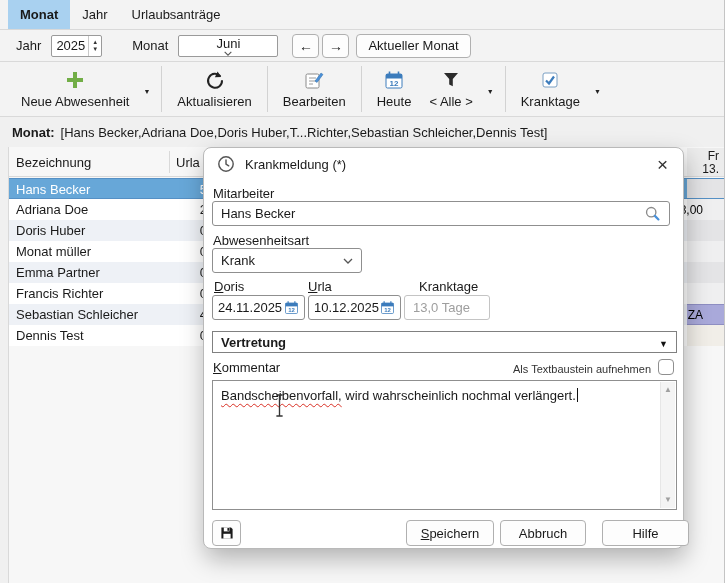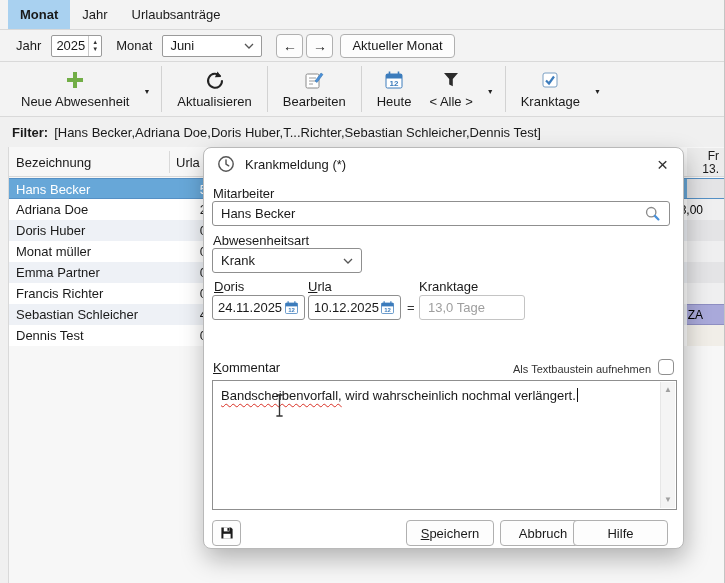--- a/index.html
+++ b/index.html
@@ -11,27 +11,27 @@
   
   .tabbar{position:absolute;left:0;top:0;width:100%;height:30px;background:#f3f3f3;
           border-bottom:1px solid #d9d9d9;display:flex;align-items:stretch;padding-left:8px;}
   .tab{display:flex;align-items:center;padding:0 12px;cursor:default;}
   .tab.active{background:var(--tab-active-bg,#a9d1f0);font-weight:bold;}
 
   
   .controls{position:absolute;left:0;top:30px;width:100%;height:32px;background:#f3f3f3;
             border-bottom:1px solid #d9d9d9;display:flex;align-items:center;padding-left:16px;}
   .ctl-label{margin-right:10px;}
-  .spinbox{display:flex;align-items:stretch;border:1px solid #9a9a9a;background:#fff;height:22px;border-radius:2px;margin-right:14px;}
+  .spinbox{display:flex;align-items:stretch;border:1px solid #9a9a9a;background:#fff;height:22px;border-radius:2px;margin-right:30px;}
   .spin-value{padding:2px 3px 0 4px;width:36px;text-align:right;}
   .spin-arrows{display:flex;flex-direction:column;justify-content:center;border-left:1px solid #c9c9c9;padding:0 3px;}
   .spin-up:after{content:"▲";font-size:6px;color:#333;display:block;line-height:7px;}
   .spin-down:after{content:"▼";font-size:6px;color:#333;display:block;line-height:7px;}
   .combobox{display:flex;justify-content:space-between;align-items:center;border:1px solid #9a9a9a;
-            background:#fff;height:22px;width:100px;padding:0 7px;border-radius:2px;margin-right:14px;}
+            background:#fff;height:22px;width:100px;padding:0 7px;border-radius:2px;margin-right:14px;flex-direction:column;}
   .chev{width:10px;height:6px;}
   .nav-btn{width:27px;height:24px;border:1px solid #b0b0b0;border-radius:4px;background:#fdfdfd;
            font-weight:bold;display:flex;align-items:center;justify-content:center;font-size:14px;margin-right:3px;}
   .btn{border:1px solid #b0b0b0;border-radius:4px;background:#fdfdfd;height:24px;padding:0 11px;
        display:flex;align-items:center;justify-content:center;}
   .btn.current-month{margin-left:4px;}
 
   
   .toolbar{position:absolute;left:0;top:62px;width:100%;height:55px;background:#f3f3f3;
            border-bottom:1px solid #d9d9d9;display:flex;align-items:center;padding-left:12px;}
@@ -178,21 +178,21 @@
       <svg class="ticon" viewBox="0 0 20 20">
           <rect x="3" y="3" width="14" height="14" rx="2" fill="#fff" stroke="#7aa0c4"></rect>
           <path d="M6 10.5l3 3 5-7" stroke="var(--icon-blue,#3c7cbc)" stroke-width="2.2" fill="none"></path>
         </svg>
       <span>Kranktage</span>
     </div>
     <span class="drop"></span>
   </div>
 
   <div class="filterbar">
-    <span class="filter-label">Filter:</span>
+    <span class="filter-label">Monat:</span>
     <span>[Hans Becker,Adriana Doe,Doris Huber,T...Richter,Sebastian Schleicher,Dennis Test]</span>
   </div>
 
   <div class="tablearea">
     <div class="thead">
       <span class="th-name">Bezeichnung</span>
       <span class="th-sep"></span>
       <span class="th-vac">Urla</span>
       <div class="th-day">
         <div>Fr</div>
@@ -285,24 +285,28 @@
     <div class="field" style="left:104px;top:147px;width:93px;padding:0 5px">
       <span>10.12.2025</span>
       <svg class="icon-right" width="15" height="15" viewBox="0 0 20 20">
           <rect x="2" y="4" width="16" height="14" rx="1.5" fill="#fff" stroke="var(--icon-blue,#3c7cbc)"></rect>
           <rect x="2" y="4" width="16" height="4.5" fill="var(--icon-blue,#3c7cbc)"></rect>
           <path d="M5.5 1.5v3M14.5 1.5v3" stroke="var(--icon-blue,#3c7cbc)" stroke-width="1.6"></path>
           <text x="10" y="15.5" font-size="8" fill="var(--icon-blue,#3c7cbc)" text-anchor="middle" font-weight="bold" font-family="Liberation Sans,sans-serif">12</text>
         </svg>
     </div>
     <div class="equals" style="left:203px;top:152px">=</div>
-    <div class="field disabled" style="left:215px;top:147px;width:106px">
+    <div class="field disabled" style="left:200px;top:147px;width:86px">
       <span>13,0 Tage</span>
     </div>
 
+    <div class="vertretung">
+      <span>Vertretung</span>
+      <span class="varrow"></span>
+    </div>
 
     <div class="dlg-label ak" style="left:9px;top:212px">Kommentar</div>
     <div class="small-label" style="right:32px;top:215px">Als Textbaustein aufnehmen</div>
     <div class="checkbox" style="right:9px;top:211px"></div>
 
     <div class="ta">
       <div class="ta-text"><span class="misspelled">Bandscheibenvorfall,</span><span> wird wahrscheinlich nochmal verlängert.</span><span class="caret"></span></div>
       <div class="ta-scroll">
         <span class="sarrow up">▲</span>
         <span class="sarrow down">▼</span>
@@ -320,18 +324,18 @@
           <rect x="10.5" y="3.8" width="2" height="3.4" fill="#1b1b1b"></rect>
           <rect x="5.5" y="11" width="9" height="6" fill="#fff"></rect>
         </svg>
     </div>
     <div class="dbtn" style="left:296px;width:86px">
         <span>Abbruch</span>
       </div>
     <div class="dbtn" style="left:202px;width:88px">
         <span class="ak" style="display:inline-block">Speichern</span>
       </div>
-    <div class="dbtn" style="left:369px;width:95px">
+    <div class="dbtn" style="left:398px;width:87px">
         <span>Hilfe</span>
       </div>
   </div>
 
 </div>
 
 </body></html>

